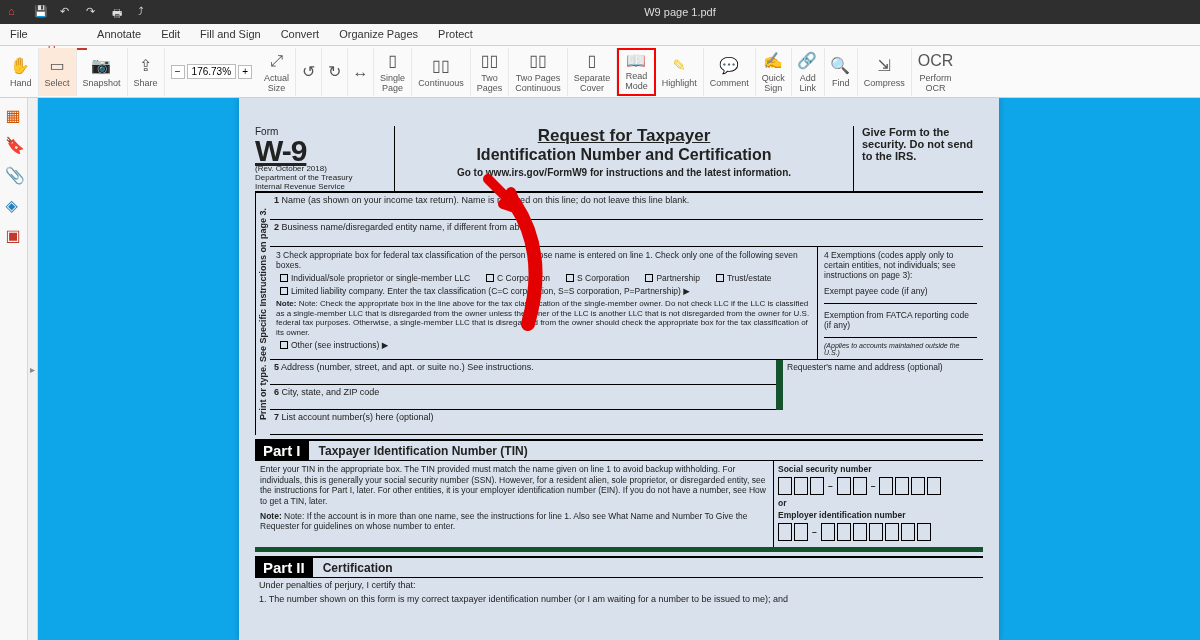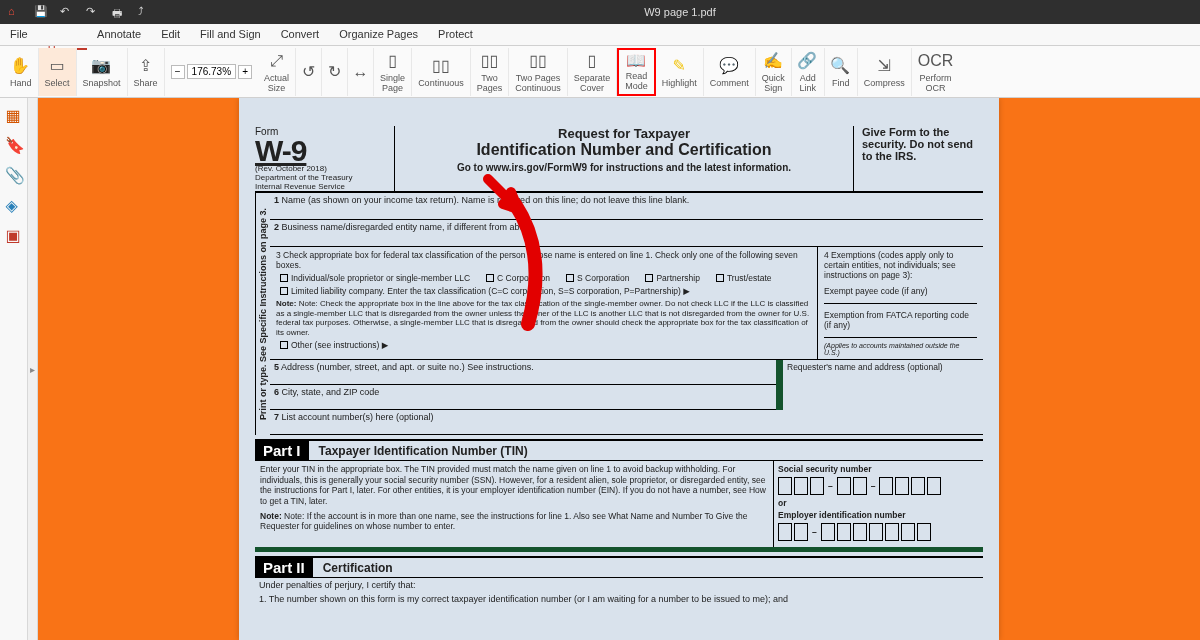--- a/index.html
+++ b/index.html
@@ -22,32 +22,32 @@
 .rgroup.sel { background: #fde9d9; }
 .rgroup.highlighted { border: 2px solid red; }
 .zoomctl { display: flex; align-items: center; gap: 2px; padding: 0 6px; font-size: 10px; }
 .zoombtn { width: 14px; height: 14px; border: 1px solid #bbb; background: #fff; display: inline-flex; align-items: center; justify-content: center; font-size: 10px; cursor: pointer; }
 .zoomval { border: 1px solid #bbb; padding: 1px 4px; background: #fff; }
 
 .workarea { display: flex; height: calc(640px - 24px - 22px - 52px); }
 .sidepanel { width: 28px; background: #f8f8f8; border-right: 1px solid #d8d8d8; display: flex; flex-direction: column; align-items: center; gap: 14px; padding-top: 8px; }
 .sidepanel .sico { width: 16px; height: 16px; cursor: pointer; }
 .collapse-handle { width: 10px; background: #f0f0f0; border-right: 1px solid #d8d8d8; display:flex; align-items:center; justify-content:center; cursor:pointer; color:#888; font-size:10px;}
-.canvas { flex: 1; background: #f97316; overflow: hidden; position: relative; display:flex; justify-content:center; }
+.canvas { flex: 1; background: #0ea5e9; overflow: hidden; position: relative; display:flex; justify-content:center; }
 
 .page { width: 760px; background: #d9e2ec; margin-top: 0; padding: 28px 16px 8px 16px; font-family: Arial, Helvetica, sans-serif; color: #222; box-shadow: 0 0 6px rgba(0,0,0,0.2); position:relative; height: 100%; }
 .page-inner { display: flex; flex-direction: column; height: 100%; }
 
 .form-head { display: flex; border-bottom: 2px solid #000; }
 .head-left { width: 140px; border-right: 1px solid #000; padding-right: 6px; font-size: 9px; }
 .head-left .form-label { font-size: 10px; }
 .head-left .w9 { font-size: 30px; font-weight: 900; line-height: 0.9; letter-spacing: -1px; text-decoration: underline; }
 .head-left .rev { font-size: 8px; }
 .head-center { flex: 1; text-align: center; padding: 0 6px; }
-.head-center .big1 { font-size: 13px; font-weight: 700; }
+.head-center .big1 { font-size: 17px; font-weight: 700; text-decoration: underline; }
 .head-center .big2 { font-size: 16px; font-weight: 700; }
 .head-center .goto { font-size: 10px; font-weight: 700; margin-top: 3px; }
 .head-right { width: 130px; border-left: 1px solid #000; padding-left: 8px; font-size: 11px; font-weight: 700; }
 
 .row { border-bottom: 1px solid #000; font-size: 9px; padding: 2px 4px; position: relative; }
 .row .num { font-weight: 700; }
 .subgrid { display: flex; }
 .side-rotate { writing-mode: vertical-rl; transform: rotate(180deg); font-size: 9px; font-weight:700; padding: 4px 2px; border-right: 1px solid #000; text-align:center; }
 .subgrid-main { flex:1; }
 .box3 { display:flex; border-bottom:1px solid #000; }

